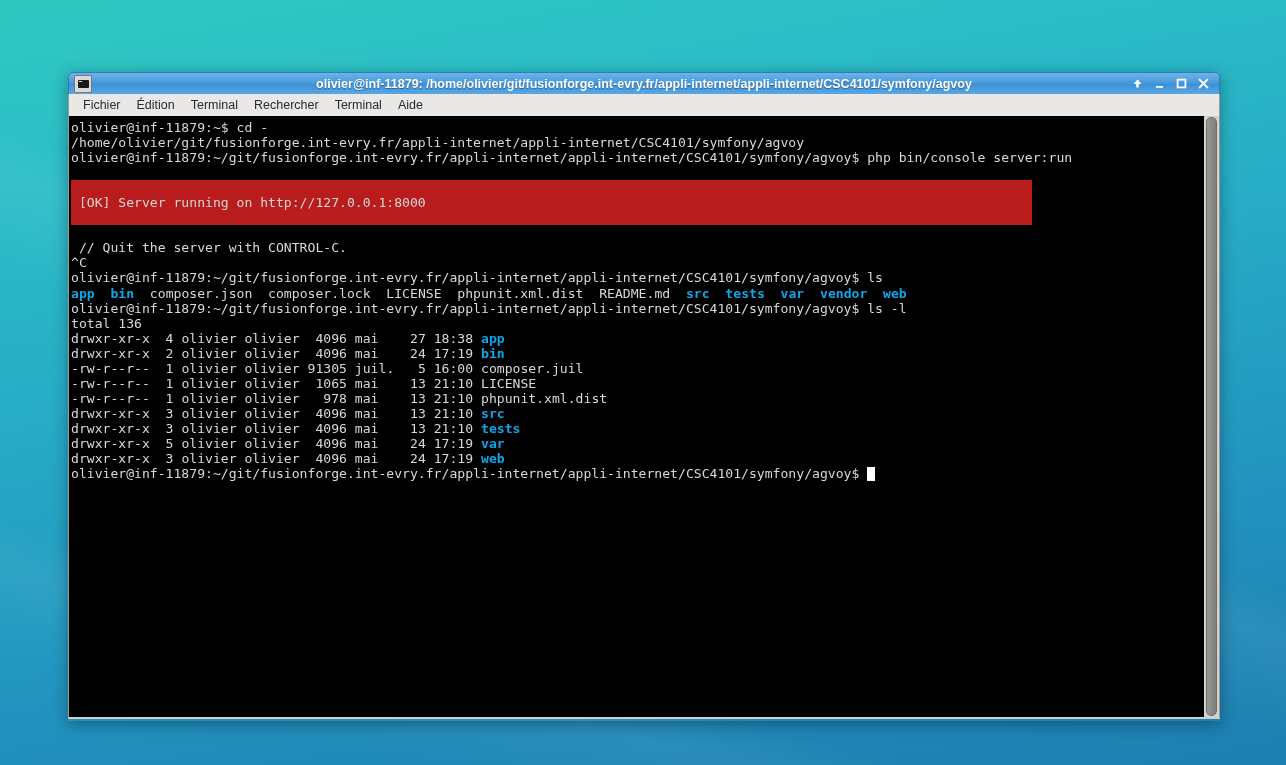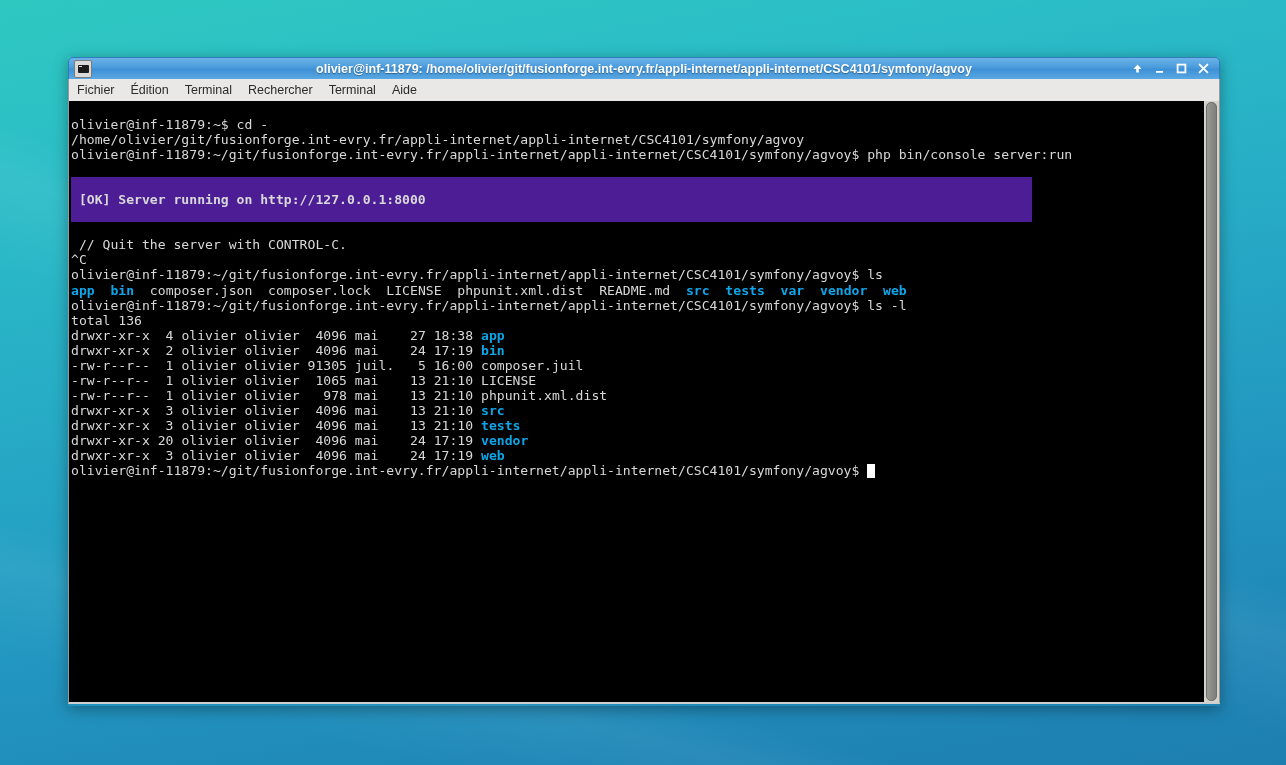--- a/index.html
+++ b/index.html
@@ -20,21 +20,21 @@
     inset: 0;
     background:
       linear-gradient(200deg, rgba(255,255,255,0.00) 48%, rgba(255,255,255,0.055) 52%, rgba(255,255,255,0.00) 60%),
       linear-gradient(195deg, rgba(255,255,255,0.00) 78%, rgba(255,255,255,0.05) 82%, rgba(255,255,255,0.00) 90%);
     pointer-events: none;
   }
 
   .window {
     position: absolute;
     left: 68px;
-    top: 57px;
+    top: 72px;
     width: 1152px;
     height: 649px;
     box-shadow: 0 3px 14px rgba(0,0,0,0.35);
   }
 
   
   .titlebar {
     height: 22px;
     background: linear-gradient(180deg, #6cb3e8 0%, #4c9ddd 42%, #3f91d6 55%, #5aa8e3 100%);
     border: 1px solid #2f7cbd;
@@ -104,20 +104,21 @@
   .tbtn svg { display: block; }
 
   
   .menubar {
     height: 22px;
     background: #e9e8e6;
     border-left: 1px solid #9a9a9a;
     border-right: 1px solid #9a9a9a;
     display: flex;
     align-items: center;
+    padding-left: 6px;
     box-sizing: border-box;
   }
   .menu-item {
     font-size: 12.5px;
     color: #2b2b2b;
     padding: 2px 8px;
     cursor: default;
     white-space: nowrap;
   }
 
@@ -128,39 +129,38 @@
     border-left: 1px solid #9a9a9a;
     border-right: 1px solid #9a9a9a;
     border-bottom: 2px solid #cfcfcf;
     height: 603px;
     box-sizing: border-box;
   }
   .term {
     flex: 1 1 auto;
     background: #000000;
     overflow: hidden;
-    padding: 16px 0 0 2px;
+    padding: 4px 0 0 2px;
     box-sizing: border-box;
   }
   .term pre,
   .term .line {
     margin: 0;
     font-family: "DejaVu Sans Mono", "Liberation Mono", monospace;
     font-size: 13.1px;
     line-height: 15.05px;
     color: #d8d8d8;
     white-space: pre;
     letter-spacing: 0px;
   }
   .ok-banner {
-    background: #4c1d95;
+    background: #b91c1c;
     color: #000000;
     width: 961px;
     box-sizing: border-box;
-    font-weight: bold;
   }
   .ok-banner .blank { color: #4e9a06; }
   .dir { color: #0ea5e9; font-weight: bold; }
   .cursor {
     display: inline-block;
     width: 8px;
     height: 14px;
     background: #ffffff;
     vertical-align: -3px;
   }
@@ -255,21 +255,21 @@
       <div class="line">total 136</div>
 
       <div id="listing">
           <div class="line"><span>drwxr-xr-x </span><span> 4 </span><span>olivier </span><span>olivier </span><span> 4096 </span><span>mai   </span><span> 27 </span><span>18:38 </span><span class="dir">app</span></div>
           <div class="line"><span>drwxr-xr-x </span><span> 2 </span><span>olivier </span><span>olivier </span><span> 4096 </span><span>mai   </span><span> 24 </span><span>17:19 </span><span class="dir">bin</span></div>
           <div class="line"><span>-rw-r--r-- </span><span> 1 </span><span>olivier </span><span>olivier </span><span>91305 </span><span>juil. </span><span>  5 </span><span>16:00 </span><span>composer.juil</span></div>
           <div class="line"><span>-rw-r--r-- </span><span> 1 </span><span>olivier </span><span>olivier </span><span> 1065 </span><span>mai   </span><span> 13 </span><span>21:10 </span><span>LICENSE</span></div>
           <div class="line"><span>-rw-r--r-- </span><span> 1 </span><span>olivier </span><span>olivier </span><span>  978 </span><span>mai   </span><span> 13 </span><span>21:10 </span><span>phpunit.xml.dist</span></div>
           <div class="line"><span>drwxr-xr-x </span><span> 3 </span><span>olivier </span><span>olivier </span><span> 4096 </span><span>mai   </span><span> 13 </span><span>21:10 </span><span class="dir">src</span></div>
           <div class="line"><span>drwxr-xr-x </span><span> 3 </span><span>olivier </span><span>olivier </span><span> 4096 </span><span>mai   </span><span> 13 </span><span>21:10 </span><span class="dir">tests</span></div>
-          <div class="line"><span>drwxr-xr-x </span><span>20 </span><span>olivier </span><span>olivier </span><span> 4096 </span><span>mai   </span><span> 24 </span><span>17:19 </span><span class="dir">vendor</span></div>
+          <div class="line"><span>drwxr-xr-x </span><span> 5 </span><span>olivier </span><span>olivier </span><span> 4096 </span><span>mai   </span><span> 24 </span><span>17:19 </span><span class="dir">var</span></div>
           <div class="line"><span>drwxr-xr-x </span><span> 3 </span><span>olivier </span><span>olivier </span><span> 4096 </span><span>mai   </span><span> 24 </span><span>17:19 </span><span class="dir">web</span></div>
         </div>
 
       <div class="line"><span>olivier@inf-11879:~/git/fusionforge.int-evry.fr/appli-internet/appli-internet/CSC4101/symfony/agvoy$ </span><span class="cursor"></span></div>
 
     </div>
 
     <div class="scrollbar">
       <div class="scroll-thumb"></div>
     </div>

